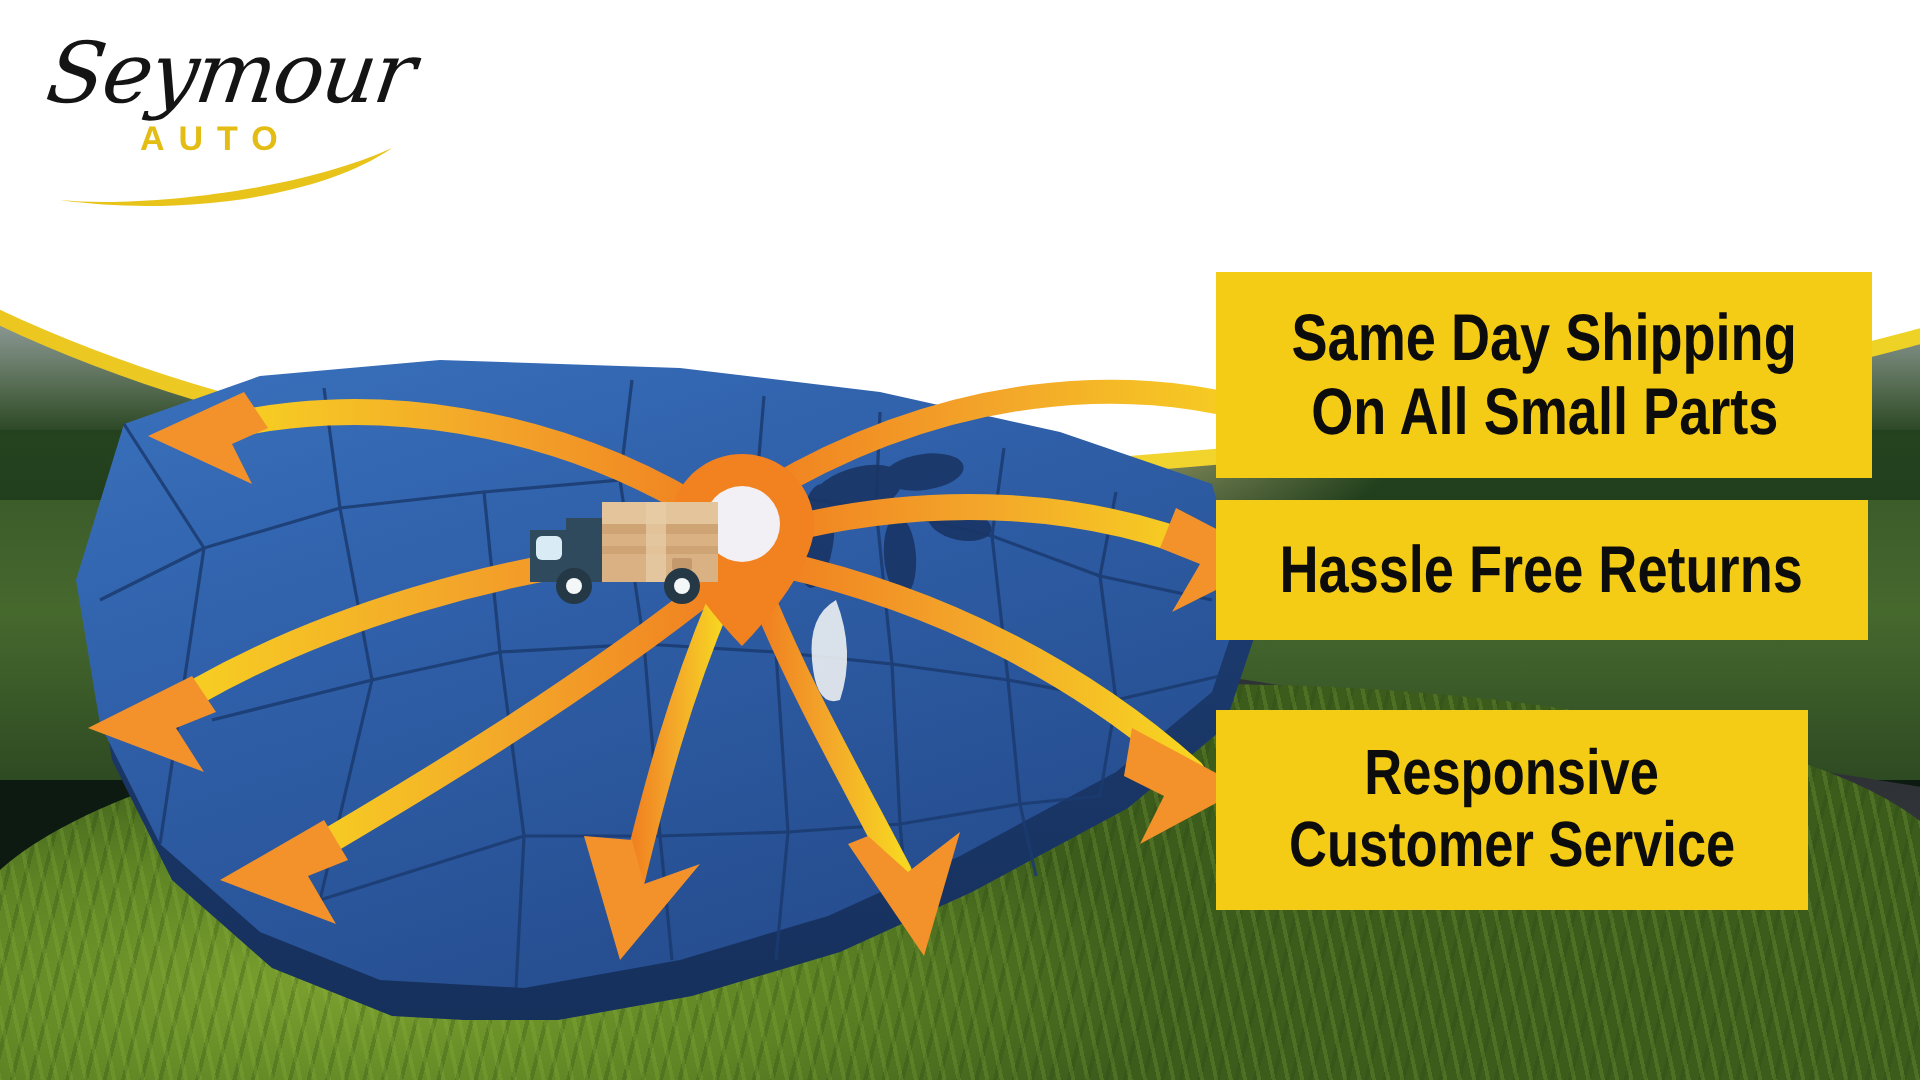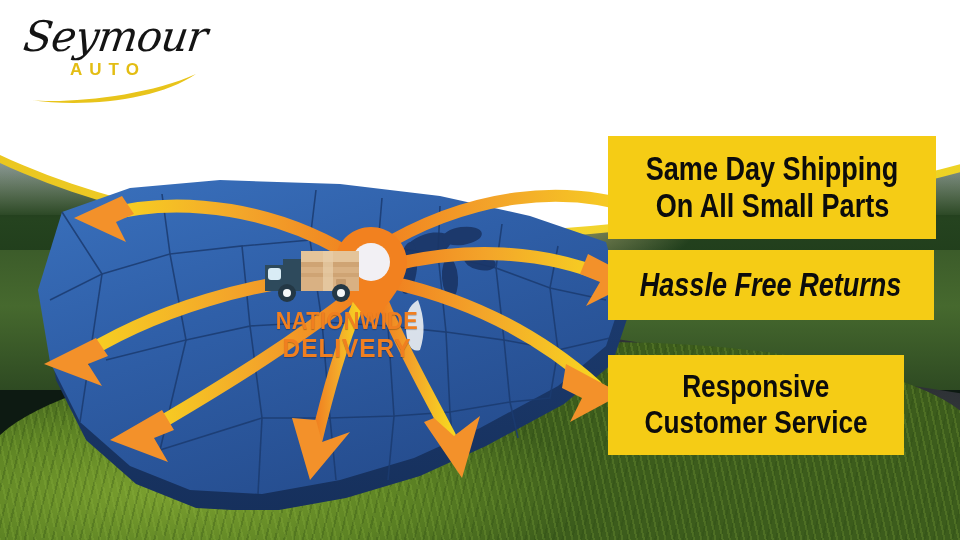--- a/index.html
+++ b/index.html
@@ -247,21 +247,21 @@
     font-weight: 700;
     line-height: 1.12;
     text-align: center;
   }
   .banner span {
     display: block;
     transform: scaleX(0.82);
     white-space: nowrap;
   }
   #banner-1 { left: 608px; top: 120px; width: 328px; height: 103px; font-size: 33px; margin-top: 16px; }
-  #banner-2 { left: 608px; top: 250px; width: 326px; height: 70px;  font-size: 33px; font-style: italic; }
+  #banner-2 { left: 608px; top: 250px; width: 326px; height: 70px;  font-size: 33px; }
   #banner-3 { left: 608px; top: 355px; width: 296px; height: 100px; font-size: 32px; }
 </style>
 </head>
 <body>
 
 <div id="stage">
 
   <div class="bg-photo">
     <div class="bg-sky"></div>
 
@@ -445,24 +445,20 @@
       <rect x="38" y="30" width="58" height="4" fill="#cfa474"></rect>
       <rect x="60" y="8" width="10" height="40" fill="#e8cfa9" opacity="0.7"></rect>
       <rect x="73" y="36" width="10" height="6" rx="1" fill="#c49a6c"></rect>
 
       <circle cx="24" cy="50" r="9" fill="#243845"></circle>
       <circle cx="24" cy="50" r="4" fill="#f4f7f8"></circle>
       <circle cx="78" cy="50" r="9" fill="#243845"></circle>
       <circle cx="78" cy="50" r="4" fill="#f4f7f8"></circle>
     </svg>
 
-    <div class="nationwide-text">
-      <span class="l1">NATIONWIDE</span>
-      <span class="l2">DELIVERY</span>
-    </div>
   </div>
 
   <div class="banner" id="banner-1">
     <span>Same Day Shipping</span>
     <span>On All Small Parts</span>
   </div>
 
   <div class="banner" id="banner-2">
     <span>Hassle Free Returns</span>
   </div>

